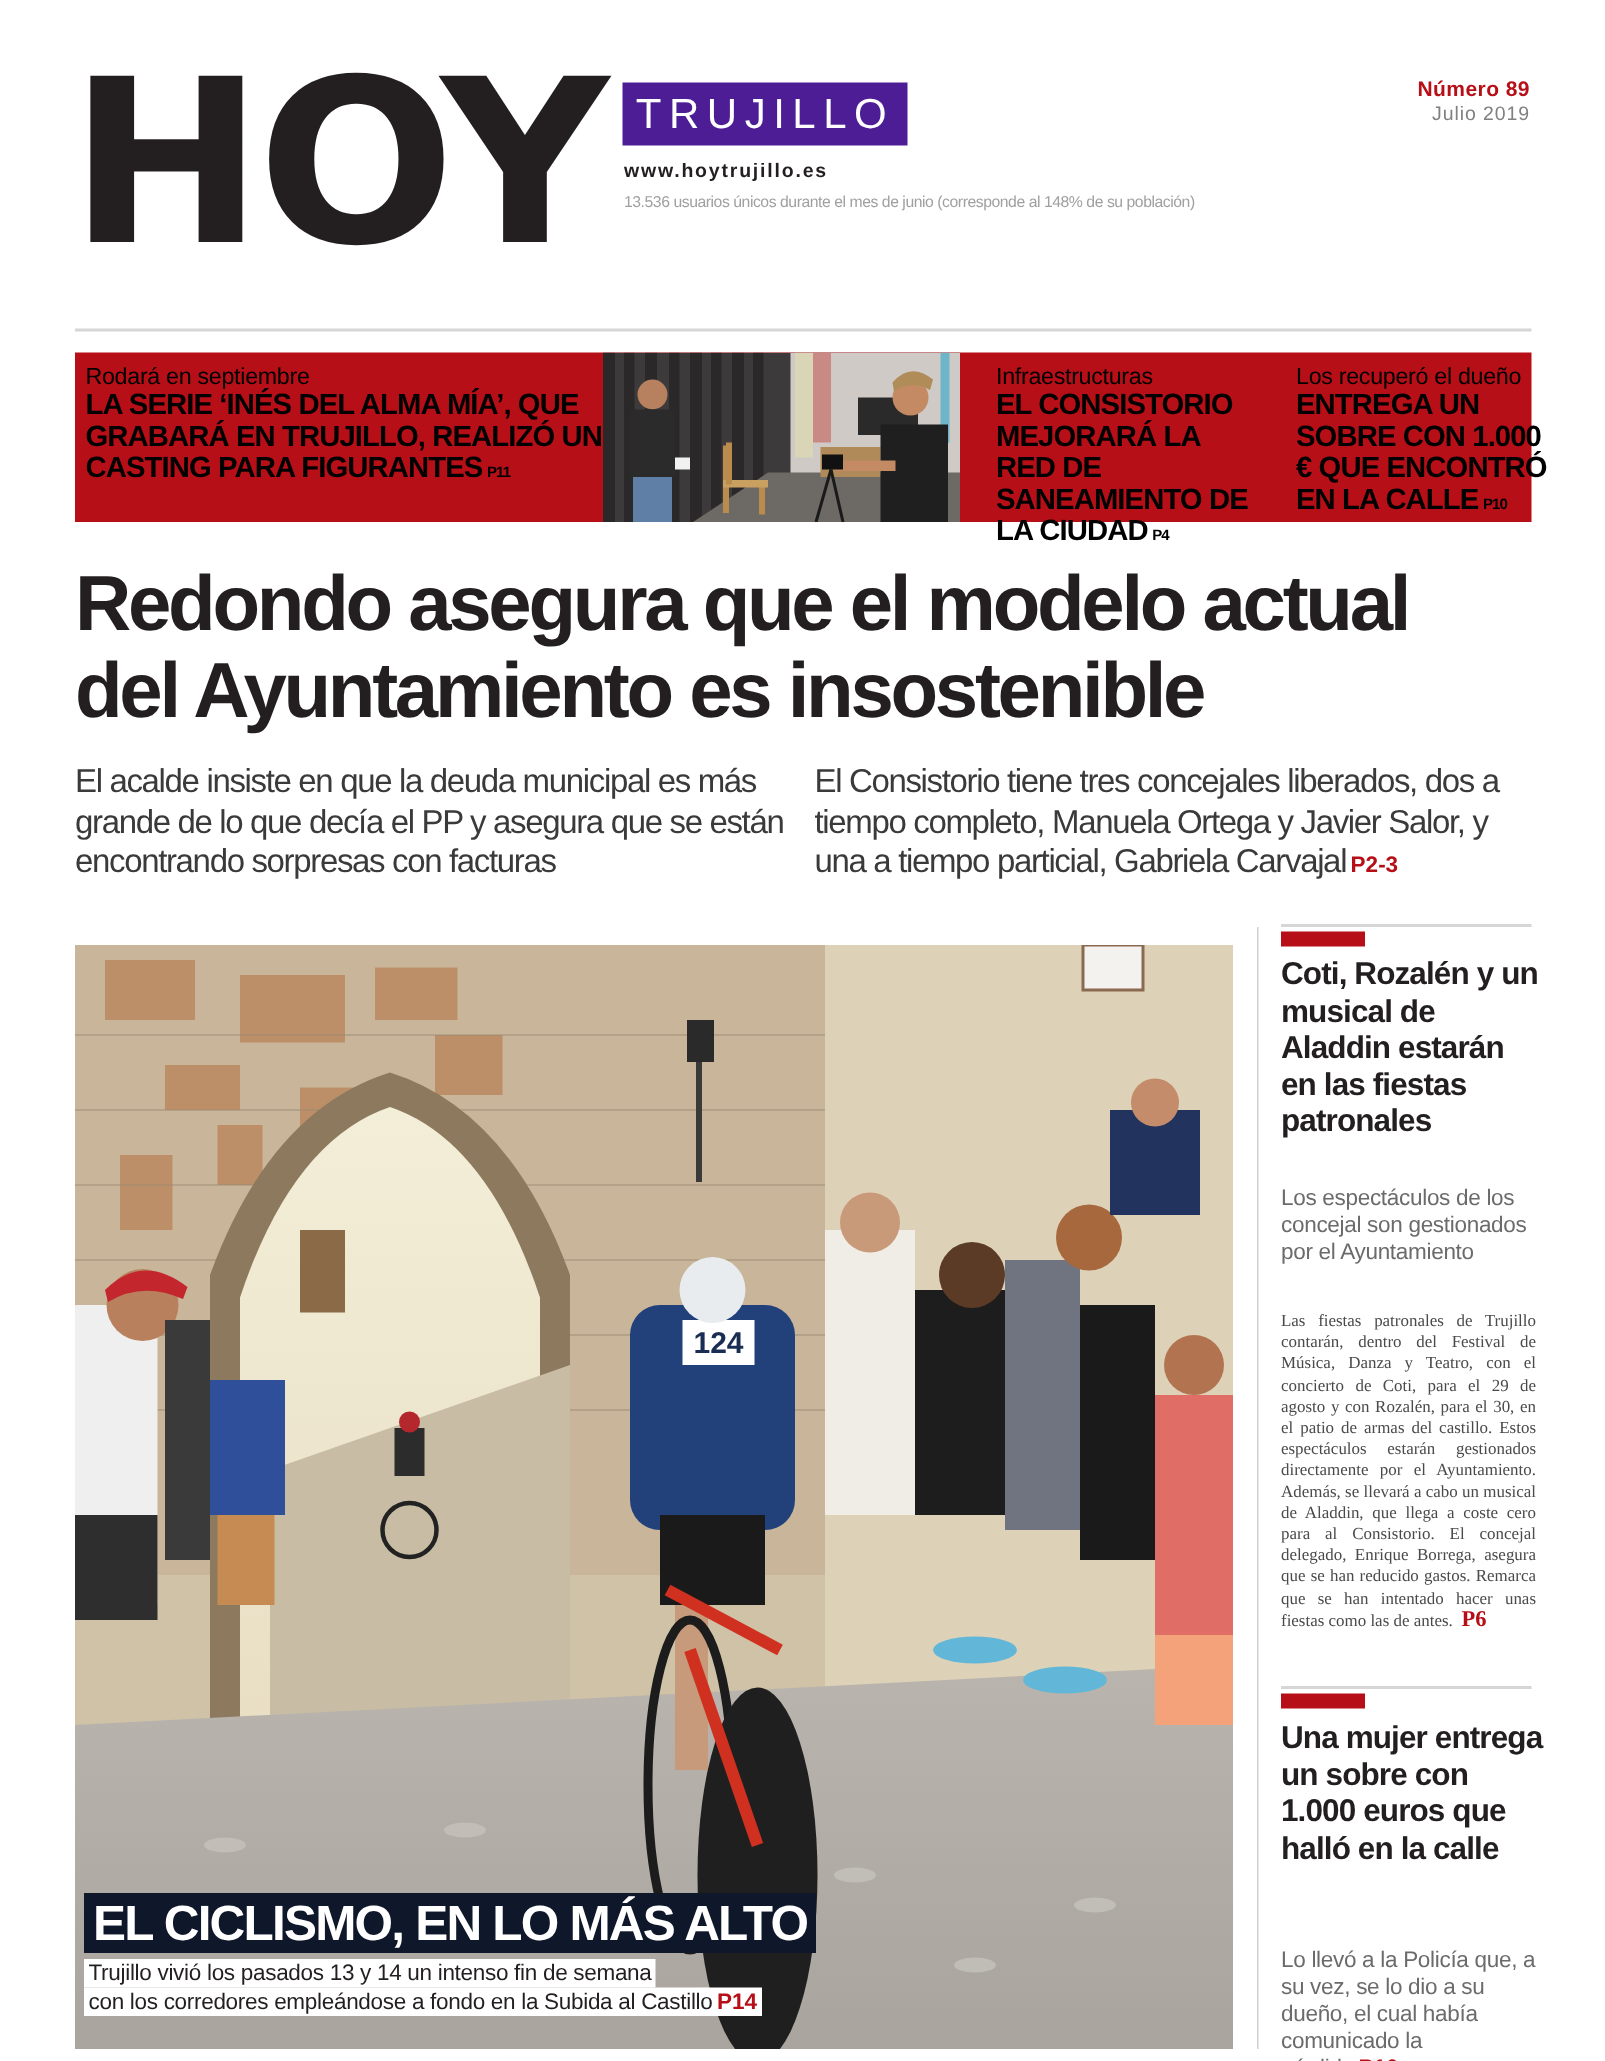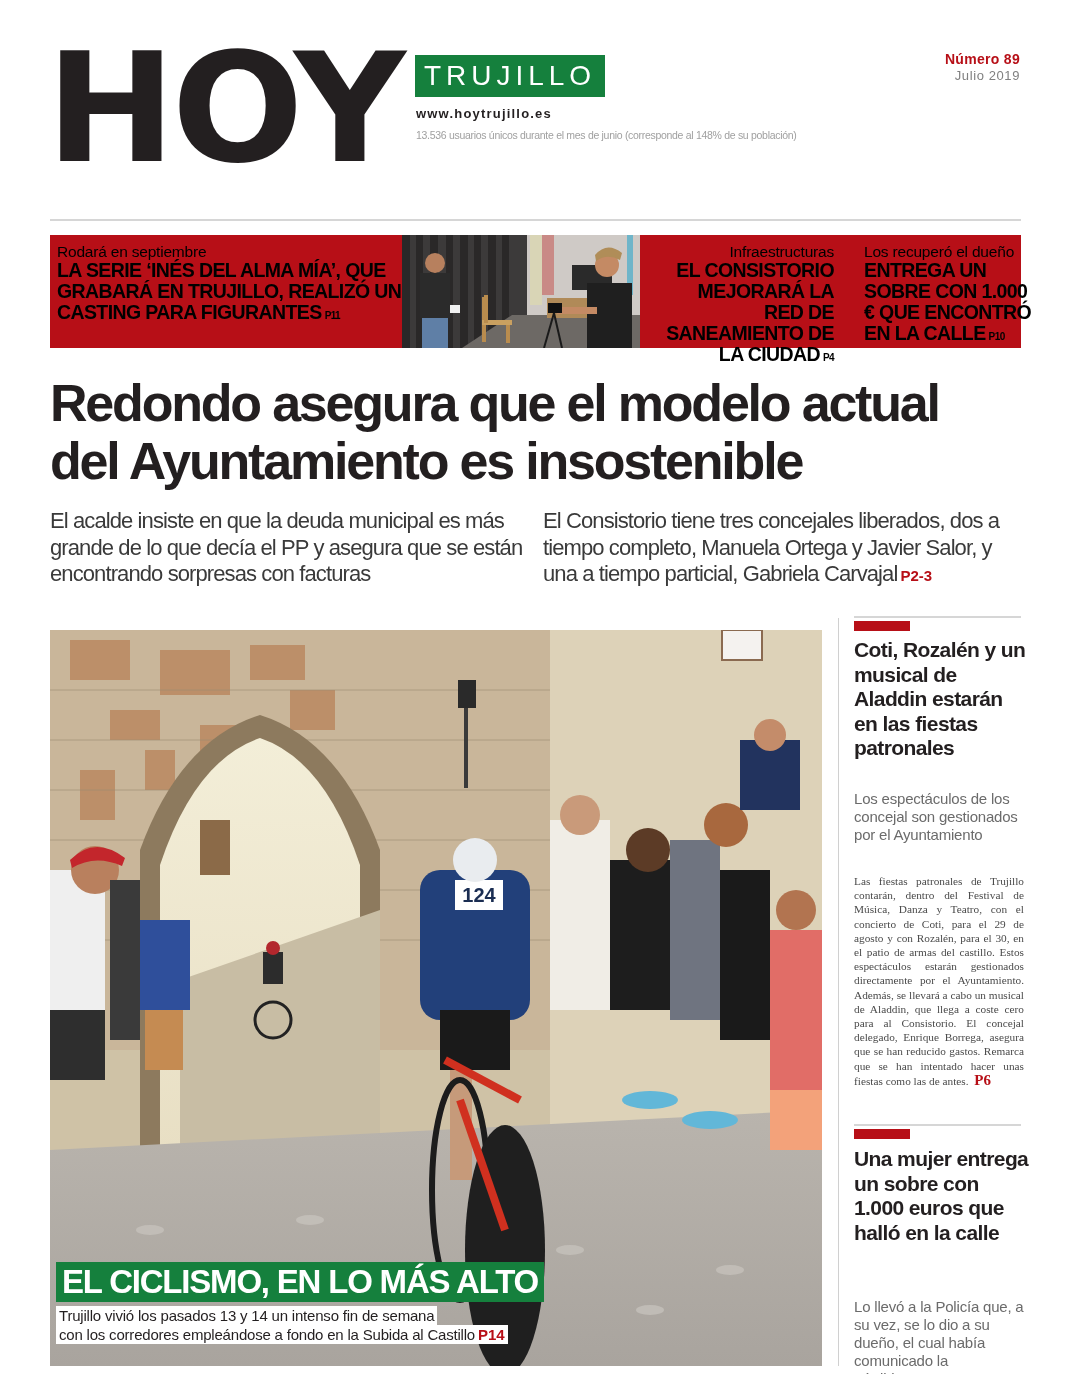--- a/index.html
+++ b/index.html
@@ -1,49 +1,49 @@
 <!DOCTYPE html>
 <html><head>
 <meta charset="utf-8">
 <style>
   html, body { margin: 0; padding: 0; background: #ffffff; }
   body { width: 1070px; height: 1374px; position: relative; overflow: hidden; font-family: "Liberation Sans", sans-serif; color: #231f20; }
   .abs { position: absolute; }
 
   
   .logo { left: 46px; top: 34px; font-family: "DejaVu Sans", sans-serif; font-weight: bold; font-size: 152px; line-height: 150px; letter-spacing: -4px; color: #231f20; transform: scaleX(1.02); transform-origin: left top; }
-  .edition-box { left: 415px; top: 55px; width: 190px; height: 42px; background: #15803d; color: #fff; font-size: 28px; letter-spacing: 5px; display: flex; align-items: center; justify-content: center; font-weight: normal; }
+  .edition-box { left: 415px; top: 55px; width: 190px; height: 42px; background: #4c1d95; color: #fff; font-size: 28px; letter-spacing: 5px; display: flex; align-items: center; justify-content: center; font-weight: normal; }
   .site-url { left: 416px; top: 106px; font-size: 13px; font-weight: bold; letter-spacing: 1.2px; color: #231f20; }
   .stats { left: 416px; top: 129px; font-size: 10.5px; color: #a0a0a0; letter-spacing: -0.3px; }
   .issue { right: 50px; top: 51px; text-align: right; }
   .issue-num { font-size: 14px; font-weight: bold; color: #b70f17; letter-spacing: 0.3px; }
   .issue-date { font-size: 13px; color: #808080; letter-spacing: 0.6px; margin-top: 1px; }
   .rule-top { left: 50px; top: 219px; width: 971px; height: 2px; background: #d6d6d6; }
 
   
   .strip { left: 50px; top: 235px; width: 971px; height: 113px; background: #b70f17; }
   .teaser { color: #000000; }
   .teaser .kicker { font-size: 15.5px; line-height: 17px; letter-spacing: -0.2px; }
   .teaser .hed { font-size: 19.5px; line-height: 21px; font-weight: bold; letter-spacing: -0.6px; }
   .teaser .pg { font-size: 10px; font-weight: bold; margin-left: 3px; }
   .teaser-1 { left: 57px; top: 243px; width: 345px; }
-  .teaser-2 { left: 664px; top: 243px; width: 170px; text-align: right; }
+  .teaser-2 { left: 664px; top: 243px; width: 170px; }
   .teaser-3 { left: 864px; top: 243px; width: 172px; }
   .teaser-photo { left: 402px; top: 235px; width: 238px; height: 113px; overflow: hidden; }
 
   
   .main-hed { left: 50px; top: 374px; width: 980px; font-size: 52px; line-height: 58px; font-weight: bold; letter-spacing: -2.2px; color: #231f20; }
   .deck { top: 498px; font-size: 22px; line-height: 26.5px; letter-spacing: -0.9px; color: #3a3a3a; margin-top: 10px; }
   .deck-1 { left: 50px; width: 480px; }
   .deck-2 { left: 543px; width: 485px; }
   .pg-red { color: #b70f17; font-size: 15px; font-weight: bold; letter-spacing: 0; margin-left: 3px; }
 
   
   .main-photo { left: 50px; top: 630px; width: 908px; height: 736px; overflow: hidden; }
-  .photo-title { left: 56px; top: 1262px; background: #15803d; color: #fff; font-size: 33px; line-height: 40px; font-weight: bold; padding: 0 6px; letter-spacing: -1.2px; }
+  .photo-title { left: 56px; top: 1262px; background: #0f172a; color: #fff; font-size: 33px; line-height: 40px; font-weight: bold; padding: 0 6px; letter-spacing: -1.2px; }
   .photo-caption { left: 56px; top: 1306px; color: #231f20; font-size: 15px; line-height: 19px; letter-spacing: -0.2px; }
   .photo-caption span.line { background: #fff; padding: 0 3px; display: inline-block; }
 
   
   .vrule { left: 838px; top: 618px; width: 1px; height: 748px; background: #d0d0d0; }
   .side-rule { height: 2px; background: #d6d6d6; width: 167px; left: 854px; }
   .side-bar { left: 854px; width: 56px; height: 10px; background: #b70f17; }
   .side-hed { left: 854px; width: 175px; font-size: 21px; line-height: 24.5px; font-weight: bold; letter-spacing: -0.6px; color: #231f20; }
   .side-deck { left: 854px; width: 175px; font-size: 15px; line-height: 18px; color: #6b6b6b; letter-spacing: -0.2px; }
   .side-body { left: 854px; width: 170px; font-family: "Liberation Serif", serif; font-size: 11.3px; line-height: 14.2px; color: #4a4a4a; text-align: justify; }

